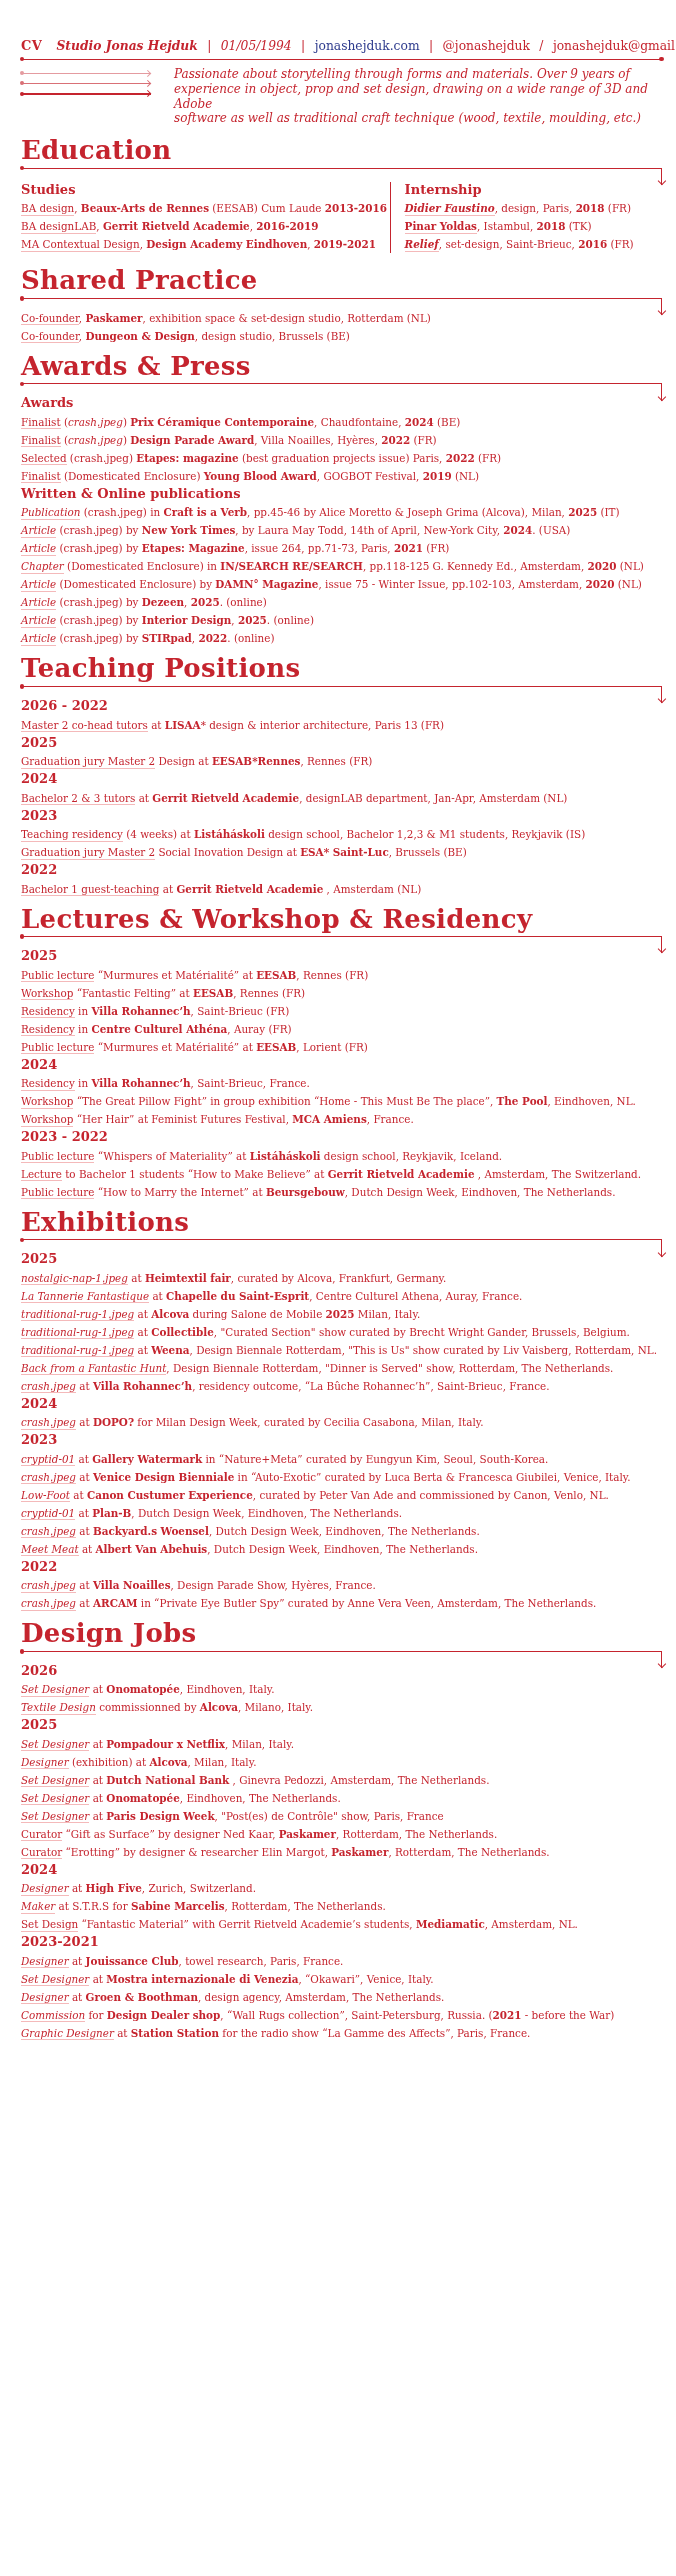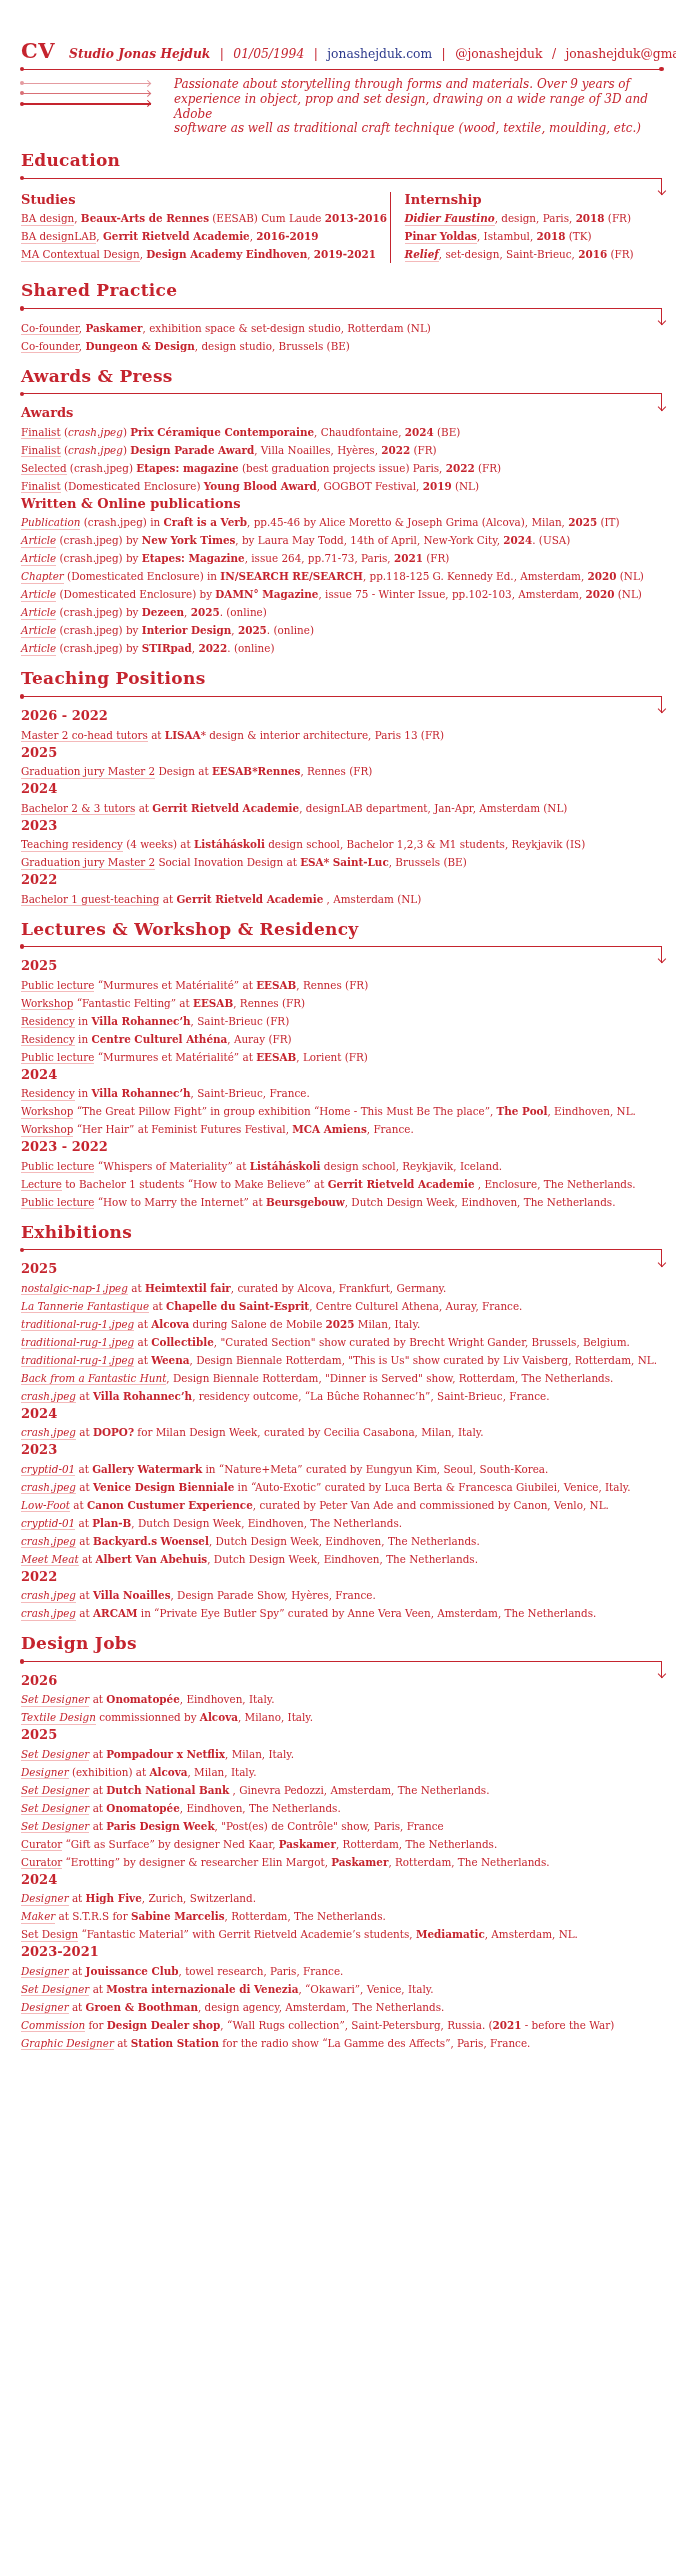--- a/index.html
+++ b/index.html
@@ -3,21 +3,21 @@
 <meta charset="utf-8">
 <style>
   html,body{margin:0;padding:0;background:#ffffff;}
   body{width:676px;min-height:2576px;overflow:hidden;
        font-family:"DejaVu Serif","Liberation Serif",serif;
        color:var(--accent,#c5242e);}
   .page{width:676px;box-sizing:border-box;padding:38px 13.6px 0 21px;}
 
   
   .header-line{display:flex;align-items:baseline;white-space:nowrap;}
-  .cv-mark{font-size:21px;font-weight:700;letter-spacing:0.5px;margin-right:14px;}
+  .cv-mark{font-size:13px;font-weight:700;letter-spacing:0.5px;margin-right:14px;}
   .head-meta{font-size:12.3px;}
   .head-meta .sep{margin:0 5.5px;font-style:normal;}
   .studio{font-style:italic;font-weight:700;}
   .birth{font-style:italic;}
   .site{color:var(--link,#2e3b8d);cursor:pointer;}
   .rule{position:relative;height:1.1px;background:var(--accent);}
   .rule .dot{position:absolute;width:4.4px;height:4.4px;border-radius:50%;background:var(--accent);top:-1.6px;}
   .rule .dot.l{left:-1.1px;}
   .rule .dot.r{right:-1.1px;}
   .header-rule{margin-top:5.5px;}
@@ -32,21 +32,21 @@
   .h-arrow .adot{position:absolute;left:-1.1px;top:-1.6px;width:3.8px;height:3.8px;border-radius:50%;background:var(--accent);}
   .h-arrow::after{content:'';position:absolute;right:0.5px;top:-2.2px;width:4.4px;height:4.4px;
         border-top:1.1px solid var(--accent);border-right:1.1px solid var(--accent);transform:rotate(45deg);}
   .h-arrow.a1{opacity:.45;}
   .h-arrow.a2{opacity:.65;}
   .h-arrow.a3{opacity:1;}
   .intro-text{margin-left:23px;font-style:italic;font-size:12px;line-height:14.7px;}
   .intro-text span{display:block;}
 
   
-  .sec-title{font-size:17px;line-height:24px;font-weight:700;margin:12px 0 0 0;letter-spacing:0.3px;}
+  .sec-title{font-size:26px;line-height:24px;font-weight:700;margin:12px 0 0 0;letter-spacing:0.3px;}
   .sec-rule{margin-top:5.5px;}
   .sec-body{margin-top:13px;}
   .subhead{font-size:13px;line-height:12px;font-weight:700;margin:2.2px 0 6.5px 0;}
   .row{font-size:10.4px;line-height:12px;margin:0 0 6px 0;}
   .seg{}
   .sb{font-weight:700;}
   .si{font-style:italic;}
   .su{border-bottom:1.6px solid var(--ul,#f4b9ba);padding-bottom:0.5px;}
 
   
@@ -190,21 +190,21 @@
           <p class="row"><span class="seg su">Workshop</span><span class="seg"> “Fantastic Felting” at </span><span class="seg sb">EESAB</span><span class="seg">, Rennes (FR)</span></p>
           <p class="row"><span class="seg su">Residency</span><span class="seg"> in </span><span class="seg sb">Villa Rohannec’h</span><span class="seg">, Saint-Brieuc (FR)</span></p>
           <p class="row"><span class="seg su">Residency</span><span class="seg"> in </span><span class="seg sb">Centre Culturel Athéna</span><span class="seg">, Auray (FR)</span></p>
           <p class="row"><span class="seg su">Public lecture</span><span class="seg"> “Murmures et Matérialité” at </span><span class="seg sb">EESAB</span><span class="seg">, Lorient (FR)</span></p>
           <h3 class="subhead">2024</h3>
           <p class="row"><span class="seg su">Residency</span><span class="seg"> in </span><span class="seg sb">Villa Rohannec’h</span><span class="seg">, Saint-Brieuc, France.</span></p>
           <p class="row"><span class="seg su">Workshop</span><span class="seg"> “The Great Pillow Fight” in group exhibition “Home - This Must Be The place”, </span><span class="seg sb">The Pool</span><span class="seg">, Eindhoven, NL.</span></p>
           <p class="row"><span class="seg su">Workshop</span><span class="seg"> “Her Hair” at Feminist Futures Festival, </span><span class="seg sb">MCA Amiens</span><span class="seg">, France.</span></p>
           <h3 class="subhead">2023 - 2022</h3>
           <p class="row"><span class="seg su">Public lecture</span><span class="seg"> “Whispers of Materiality” at </span><span class="seg sb">Listáháskoli</span><span class="seg"> design school, Reykjavik, Iceland.</span></p>
-          <p class="row"><span class="seg su">Lecture</span><span class="seg"> to Bachelor 1 students “How to Make Believe” at </span><span class="seg sb">Gerrit Rietveld Academie</span><span class="seg"> , Enclosure, The Netherlands.</span></p>
+          <p class="row"><span class="seg su">Lecture</span><span class="seg"> to Bachelor 1 students “How to Make Believe” at </span><span class="seg sb">Gerrit Rietveld Academie</span><span class="seg"> , Amsterdam, The Switzerland.</span></p>
           <p class="row"><span class="seg su">Public lecture</span><span class="seg"> “How to Marry the Internet” at </span><span class="seg sb">Beursgebouw</span><span class="seg">,  Dutch Design Week, Eindhoven, The Netherlands.</span></p>
         </div>
       </section>
       <section class="cv-section">
         <h2 class="sec-title">Exhibitions</h2>
         <div class="rule sec-rule">
           <span class="dot l"></span>
           <span class="drop"></span>
         </div>
         <div class="sec-body">

